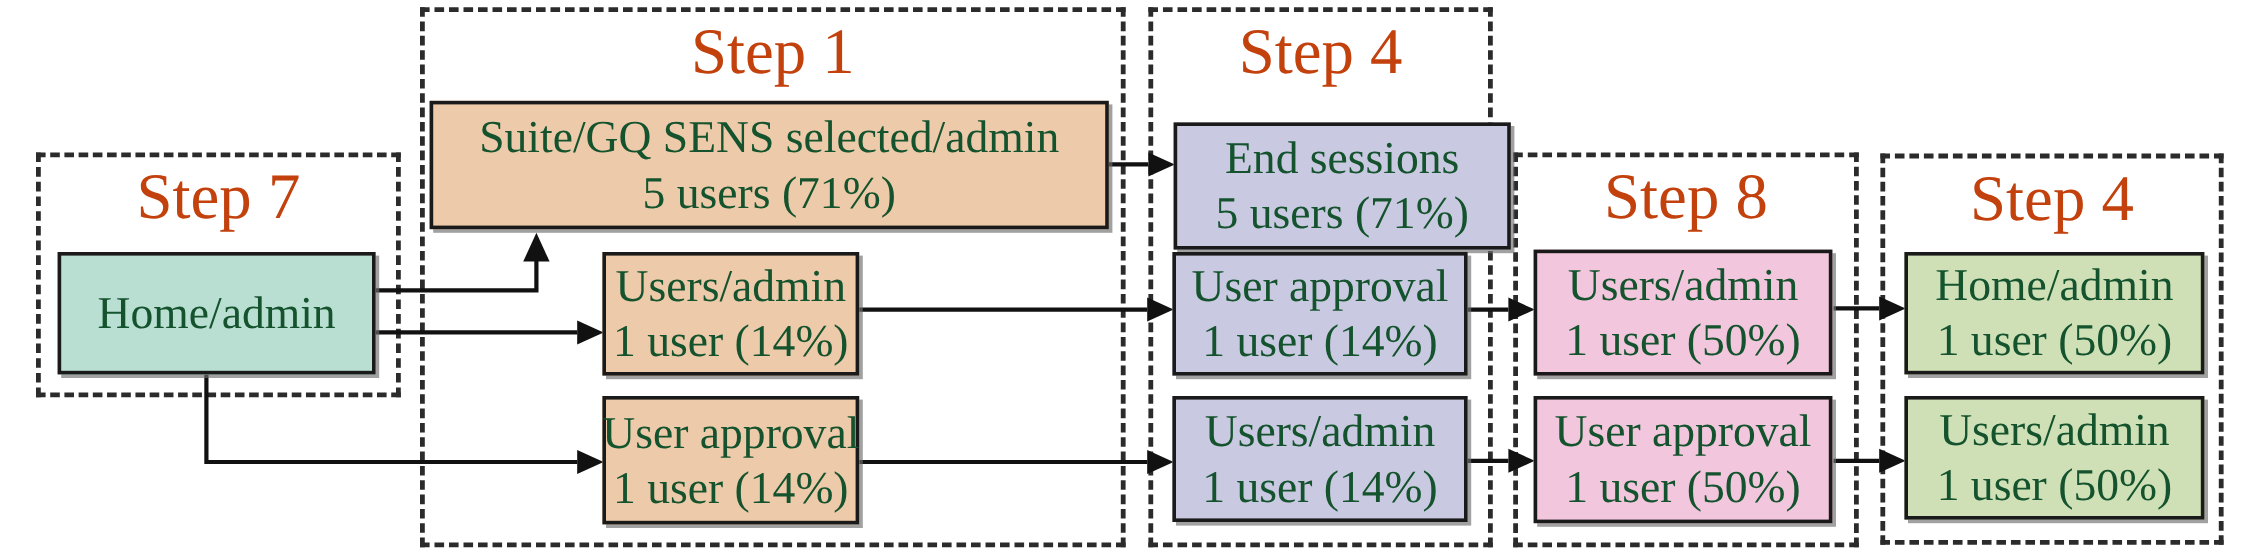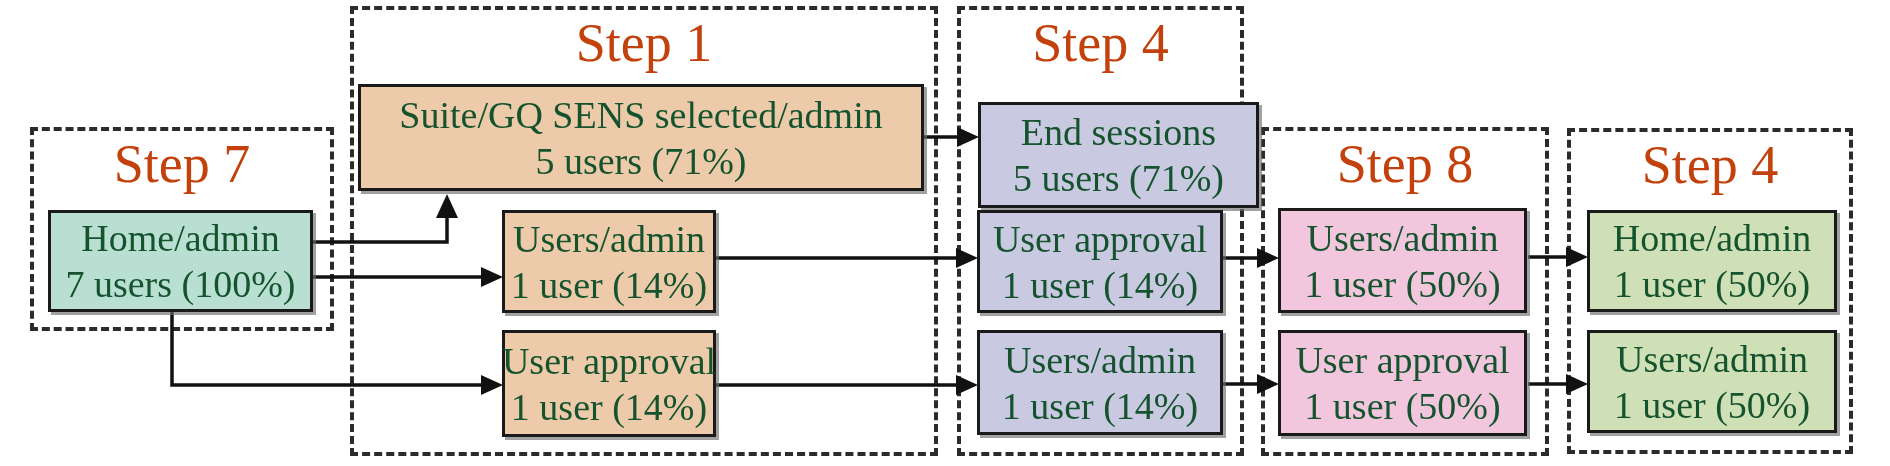--- a/index.html
+++ b/index.html
@@ -126,21 +126,20 @@
   </div>
   <div class="step-container" style="left:1261px;top:127px;width:288px;height:329px;">
     <div class="step-title">Step 8</div>
   </div>
   <div class="step-container" style="left:1567px;top:128px;width:286px;height:326px;">
     <div class="step-title">Step 4</div>
   </div>
 
   <div class="node" style="left: 48px; top: 210px; width: 265px; height: 102px; background-color: rgb(185, 223, 210);">
     <div class="node-line">Home/admin</div>
-    <div class="node-line">7 users (100%)</div>
   </div>
 
   <div class="node" style="left: 358px; top: 84px; width: 566px; height: 107px; background-color: rgb(237, 202, 169);">
     <div class="node-line">Suite/GQ SENS selected/admin</div>
     <div class="node-line">5 users (71%)</div>
   </div>
   <div class="node" style="left: 502px; top: 210px; width: 214px; height: 103px; background-color: rgb(237, 202, 169);">
     <div class="node-line">Users/admin</div>
     <div class="node-line">1 user (14%)</div>
   </div>

